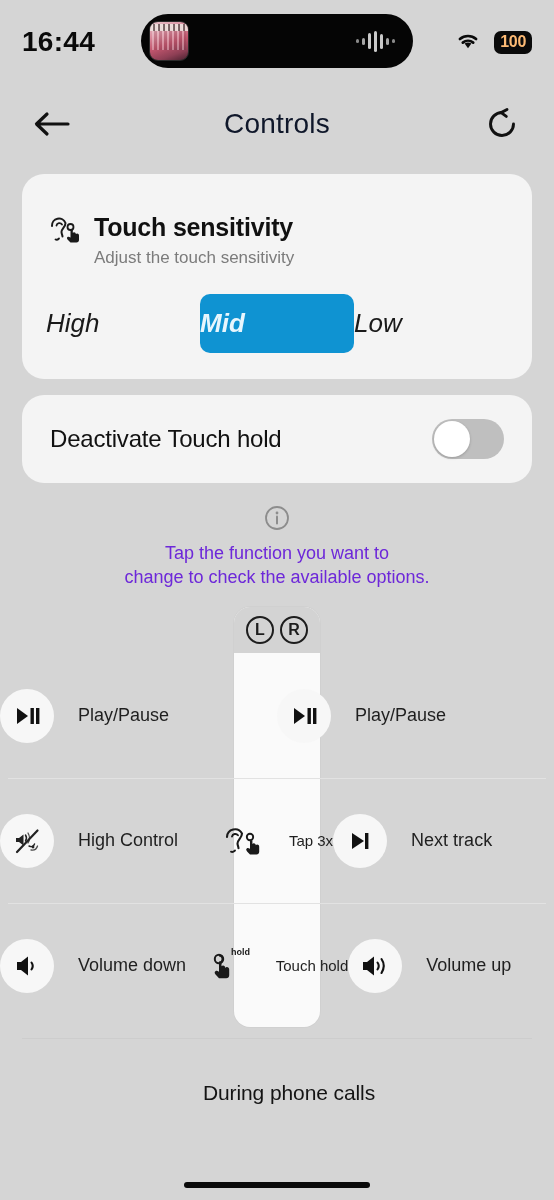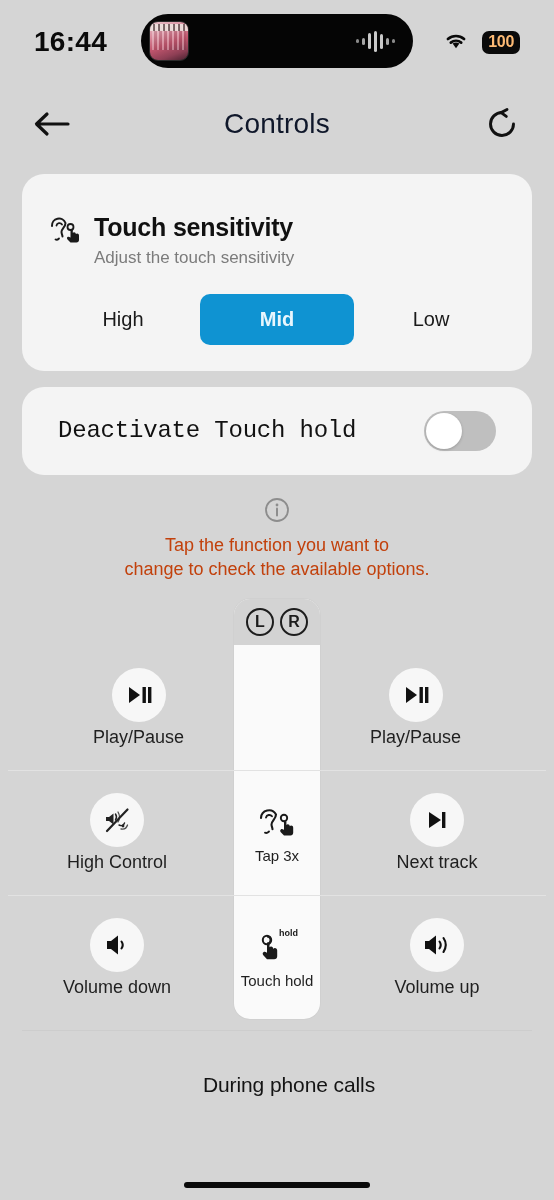--- a/index.html
+++ b/index.html
@@ -8,21 +8,21 @@
     background: #d5d5d5;
     font-family: "Liberation Sans", sans-serif;
     overflow: hidden;
   }
   .phone { position: relative; width: 554px; height: 1200px; background: #d5d5d5; }
 
   
   .status-bar {
     position: relative; height: 84px;
     display: flex; align-items: center; justify-content: space-between;
-    padding: 0 34px;
+    padding: 0 22px;
   }
   .clock { font-size: 28px; font-weight: bold; color: #0a0a0a; letter-spacing: .3px; }
   .dynamic-island {
     position: absolute; left: 50%; transform: translateX(-50%); top: 14px;
     width: 272px; height: 54px; border-radius: 27px; background: #050505;
     display: flex; align-items: center; justify-content: space-between;
     padding: 0 18px 0 8px;
   }
   .album-art {
     width: 40px; height: 40px; border-radius: 9px; overflow: hidden;
@@ -67,45 +67,44 @@
   .card {
     margin: 10px 22px 0; background:#f4f4f4; border-radius: 22px;
   }
   .ts-card { padding: 38px 24px 26px; }
   .ts-head { display:flex; align-items:flex-start; gap:12px; }
   .ts-title { font-size: 25px; color:#111; font-weight: bold; letter-spacing:-.2px; line-height:1.1; }
   .ts-sub { font-size: 17px; color:#7b7b7b; margin-top: 6px; }
   .ts-text-col { padding-top: 2px; }
   .seg-row { display:flex; margin-top: 26px; }
   .seg {
-    flex:1; text-align:center; font-size:20px; color:#1a1a1a;
-    padding: 14px 0; border-radius: 10px; font-weight:500;
+    flex:1; text-align:left; font-size:26px; color:#1a1a1a;
+    padding: 14px 0; border-radius: 10px; font-weight:500;font-style:italic;
   }
   .seg.active { background:#0f93d2; color:#e8f6fd; font-weight:600; }
 
   .toggle-card {
     margin: 16px 22px 0; background:#f4f4f4; border-radius: 22px;
     height: 88px; display:flex; align-items:center; justify-content:space-between;
-    padding: 0 36px;
-    font-family: Liberation Mono, monospace;
+    padding: 0 28px;
   }
   .toggle-label { font-size: 24px; color:#111; letter-spacing:-.2px; }
   .switch {
     width: 72px; height: 40px; border-radius: 20px; background:#bfbfbf;
     position: relative; flex:0 0 auto;
   }
   .switch .knob {
     position:absolute; top:2px; left:2px; width:36px; height:36px;
     border-radius:50%; background:#fff; box-shadow:0 1px 3px rgba(0,0,0,.2);
   }
 
   
   .info-block { text-align:center; margin-top: 22px; }
   .info-icon { display:block; margin: 0 auto 6px; }
-  .info-text { font-size:18px; color:#c2410c; line-height:1.35; }
+  .info-text { font-size:18px; color:#6d28d9; line-height:1.35; }
 
   
   .grid-wrap { position: relative; margin-top: 18px; height: 425px; }
   .center-panel {
     position:absolute; left:50%; transform:translateX(-50%); top:0;
     width: 86px; background:#fafafa; border-radius: 16px; height: 420px;
     box-shadow: 0 0 0 1px rgba(0,0,0,.02);
   }
   .lr-head {
     height: 46px; background:#d3d3d3; border-radius:16px 16px 0 0;
@@ -118,22 +117,22 @@
   }
   .grid-rows { position:relative; z-index:2; }
   .grid-row {
     position:relative; height: 125px; display:flex; align-items:center;
   }
   .grid-row + .grid-row::before {
     content:""; position:absolute; top:0; left:8px; right:8px;
     height:1px; background:#e2e2e2;
   }
   .cell {
-    flex:1; display:flex; flex-direction:column; align-items:center; 
-    gap:5px;
+    flex:1; display:flex; flex-direction:row; align-items:center; 
+    gap:24px;
   }
   .cell.center { flex: 0 0 86px; }
   .circle-icon {
     width:54px; height:54px; border-radius:50%; background:#f7f7f7;
     display:flex; align-items:center; justify-content:center;
   }
   .cell-label { font-size:18px; color:#1f1f1f; white-space:nowrap; }
   .cell.center .cell-label { font-size:15px; }
 
   .divider-full { height:1px; background:#c9c9c9; margin: 6px 22px 0; opacity:.7; }

